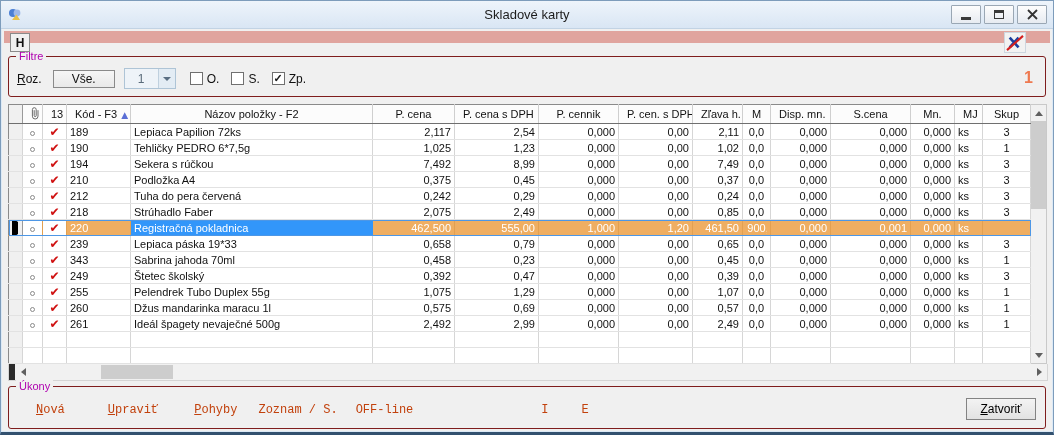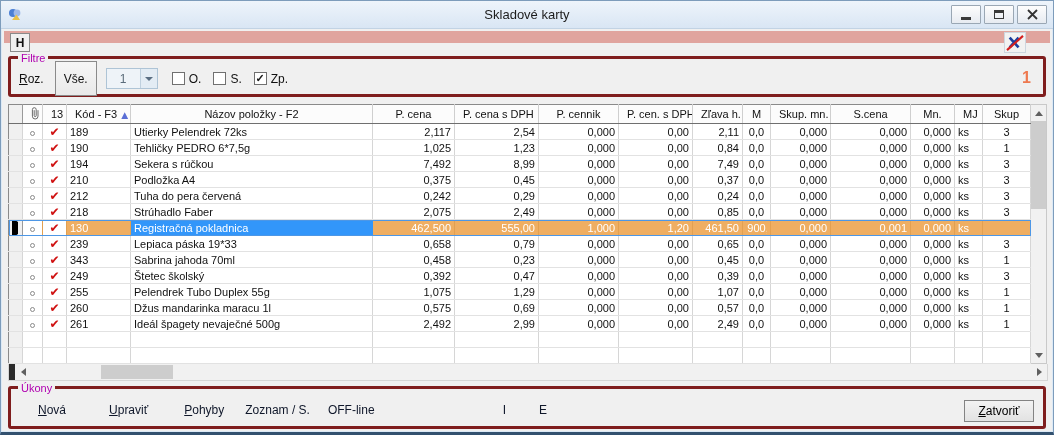--- a/index.html
+++ b/index.html
@@ -44,34 +44,34 @@
     display:flex; align-items:center; justify-content:center; z-index:3;
   }
   .clearfilter-btn {
     position:absolute; right:27px; top:31px; width:22px; height:21px;
     background:#f2f2f2; border:1px solid #cdd6df;
     display:flex; align-items:center; justify-content:center; z-index:3;
   }
 
   
   .groupbox {
-    border:3px solid #7f1d1d; border-radius:3px; position:relative;
+    border:1px solid #7f1d1d; border-radius:3px; position:relative;
     margin:0 7px;
   }
   .groupbox > .gb-label {
     position:absolute; top:-7px; left:7px; background:#f0f0f0;
     padding:0 3px; font-size:11px; color:#b000b0;
   }
   .filtre-box { margin-top:13px; height:41px; }
   .filtre-row { display:flex; align-items:center; height:100%; padding:4px 8px 0 8px; }
 
   .link-label { font-size:12px; color:#111; cursor:default; }
   .btn {
     border:1px solid #8a8a8a; background:linear-gradient(#f6f6f6,#e9e9e9);
-    font-size:12px; color:#111; height:35px; padding:0 8px;
+    font-size:12px; color:#111; height:18px; padding:0 18px;
     display:inline-flex; align-items:center; justify-content:center;
   }
   .combo {
     height:21px; border:1px solid #919191; background:#fff;
     display:flex; align-items:center; font-size:12px; color:#111;
   }
   .combo .combo-text { flex:1; padding:0 5px; white-space:nowrap; overflow:hidden; }
   .combo .combo-arrow {
     width:17px; height:100%; display:flex; align-items:center; justify-content:center;
     background:#f1f3f5; border-left:1px solid #c4c4c4;
@@ -144,21 +144,21 @@
     background:#f1f1f1; border:1px solid #d5d5d5; border-top:none; width:1040px; position:relative;
   }
   .h-splitter { width:6px; background:#2b2b2b; }
   .h-btn-arrow { width:16px; display:flex; align-items:center; justify-content:center; }
   .h-thumb { position:absolute; left:92px; top:1px; height:14px; width:72px; background:#cdcdcd; }
   .h-track { flex:1; }
 
   
   .ukony-box { margin-top:5px; height:43px; }
   .actions-row { display:flex; align-items:center; height:100%; padding-top:4px; font-size:12px; }
-  .action-item { color:#0f172a; cursor:default; }
+  .action-item { color:#c2410c; cursor:default;font-family:Liberation Mono, monospace; }
   .close-btn {
     position:absolute; right:9px; top:11px; width:70px; height:22px;
     border:1px solid #838383; background:linear-gradient(#f3f3f3,#e2e2e2);
     font-size:12px; display:flex; align-items:center; justify-content:center;
   }
 </style>
 </head>
 <body>
 
 <div class="window">
@@ -257,34 +257,34 @@
               </svg></th>
             <th style="">13</th>
             <th style="">Kód - F3<span class="sort-arrow">▲</span></th>
             <th style="">Názov položky - F2</th>
             <th style="">P. cena</th>
             <th style="">P. cena s DPH</th>
             <th style="">P. cennik</th>
             <th style="">P. cen. s DPH</th>
             <th style="">Zľava h.</th>
             <th style="">M</th>
-            <th style="">Skup. mn.</th>
+            <th style="">Disp. mn.</th>
             <th style="">S.cena</th>
             <th style="">Mn.</th>
             <th style="">MJ</th>
             <th style="">Skup</th>
           </tr>
         </thead>
         <tbody>
           <tr class="">
             <td class="c-ind"></td>
             <td class="c-clip"><span class="dot"></span></td>
             <td class="c-chk"><span class="chk">✔</span></td>
             <td class="">189</td>
-            <td class="">Utierky Pelendrek 72ks</td>
+            <td class="">Lepiaca Papilion 72ks</td>
             <td class="num">2,117</td>
             <td class="num">2,54</td>
             <td class="num">0,000</td>
             <td class="num">0,00</td>
             <td class="num">2,11</td>
             <td class="num">
               <div class="clip-left">
                 <span>0,0</span>
               </div>
             </td>
@@ -297,21 +297,21 @@
           <tr class="">
             <td class="c-ind"></td>
             <td class="c-clip"><span class="dot"></span></td>
             <td class="c-chk"><span class="chk">✔</span></td>
             <td class="">190</td>
             <td class="">Tehličky PEDRO   6*7,5g</td>
             <td class="num">1,025</td>
             <td class="num">1,23</td>
             <td class="num">0,000</td>
             <td class="num">0,00</td>
-            <td class="num">0,84</td>
+            <td class="num">1,02</td>
             <td class="num">
               <div class="clip-left">
                 <span>0,0</span>
               </div>
             </td>
             <td class="num">0,000</td>
             <td class="num">0,000</td>
             <td class="num">0,000</td>
             <td class="">ks</td>
             <td class="ctr">1</td>
@@ -401,21 +401,21 @@
             <td class="num">0,000</td>
             <td class="num">0,000</td>
             <td class="num">0,000</td>
             <td class="">ks</td>
             <td class="ctr">3</td>
           </tr>
           <tr class="sel">
             <td class="c-ind"><span class="ind-arrow"></span></td>
             <td class="c-clip"><span class="dot"></span></td>
             <td class="c-chk"><span class="chk">✔</span></td>
-            <td class="">130</td>
+            <td class="">220</td>
             <td class=" focus">Registračná pokladnica</td>
             <td class="num">462,500</td>
             <td class="num">555,00</td>
             <td class="num">1,000</td>
             <td class="num">1,20</td>
             <td class="num">461,50</td>
             <td class="num">
               <div class="clip-left">
                 <span>9 900,0</span>
               </div>

